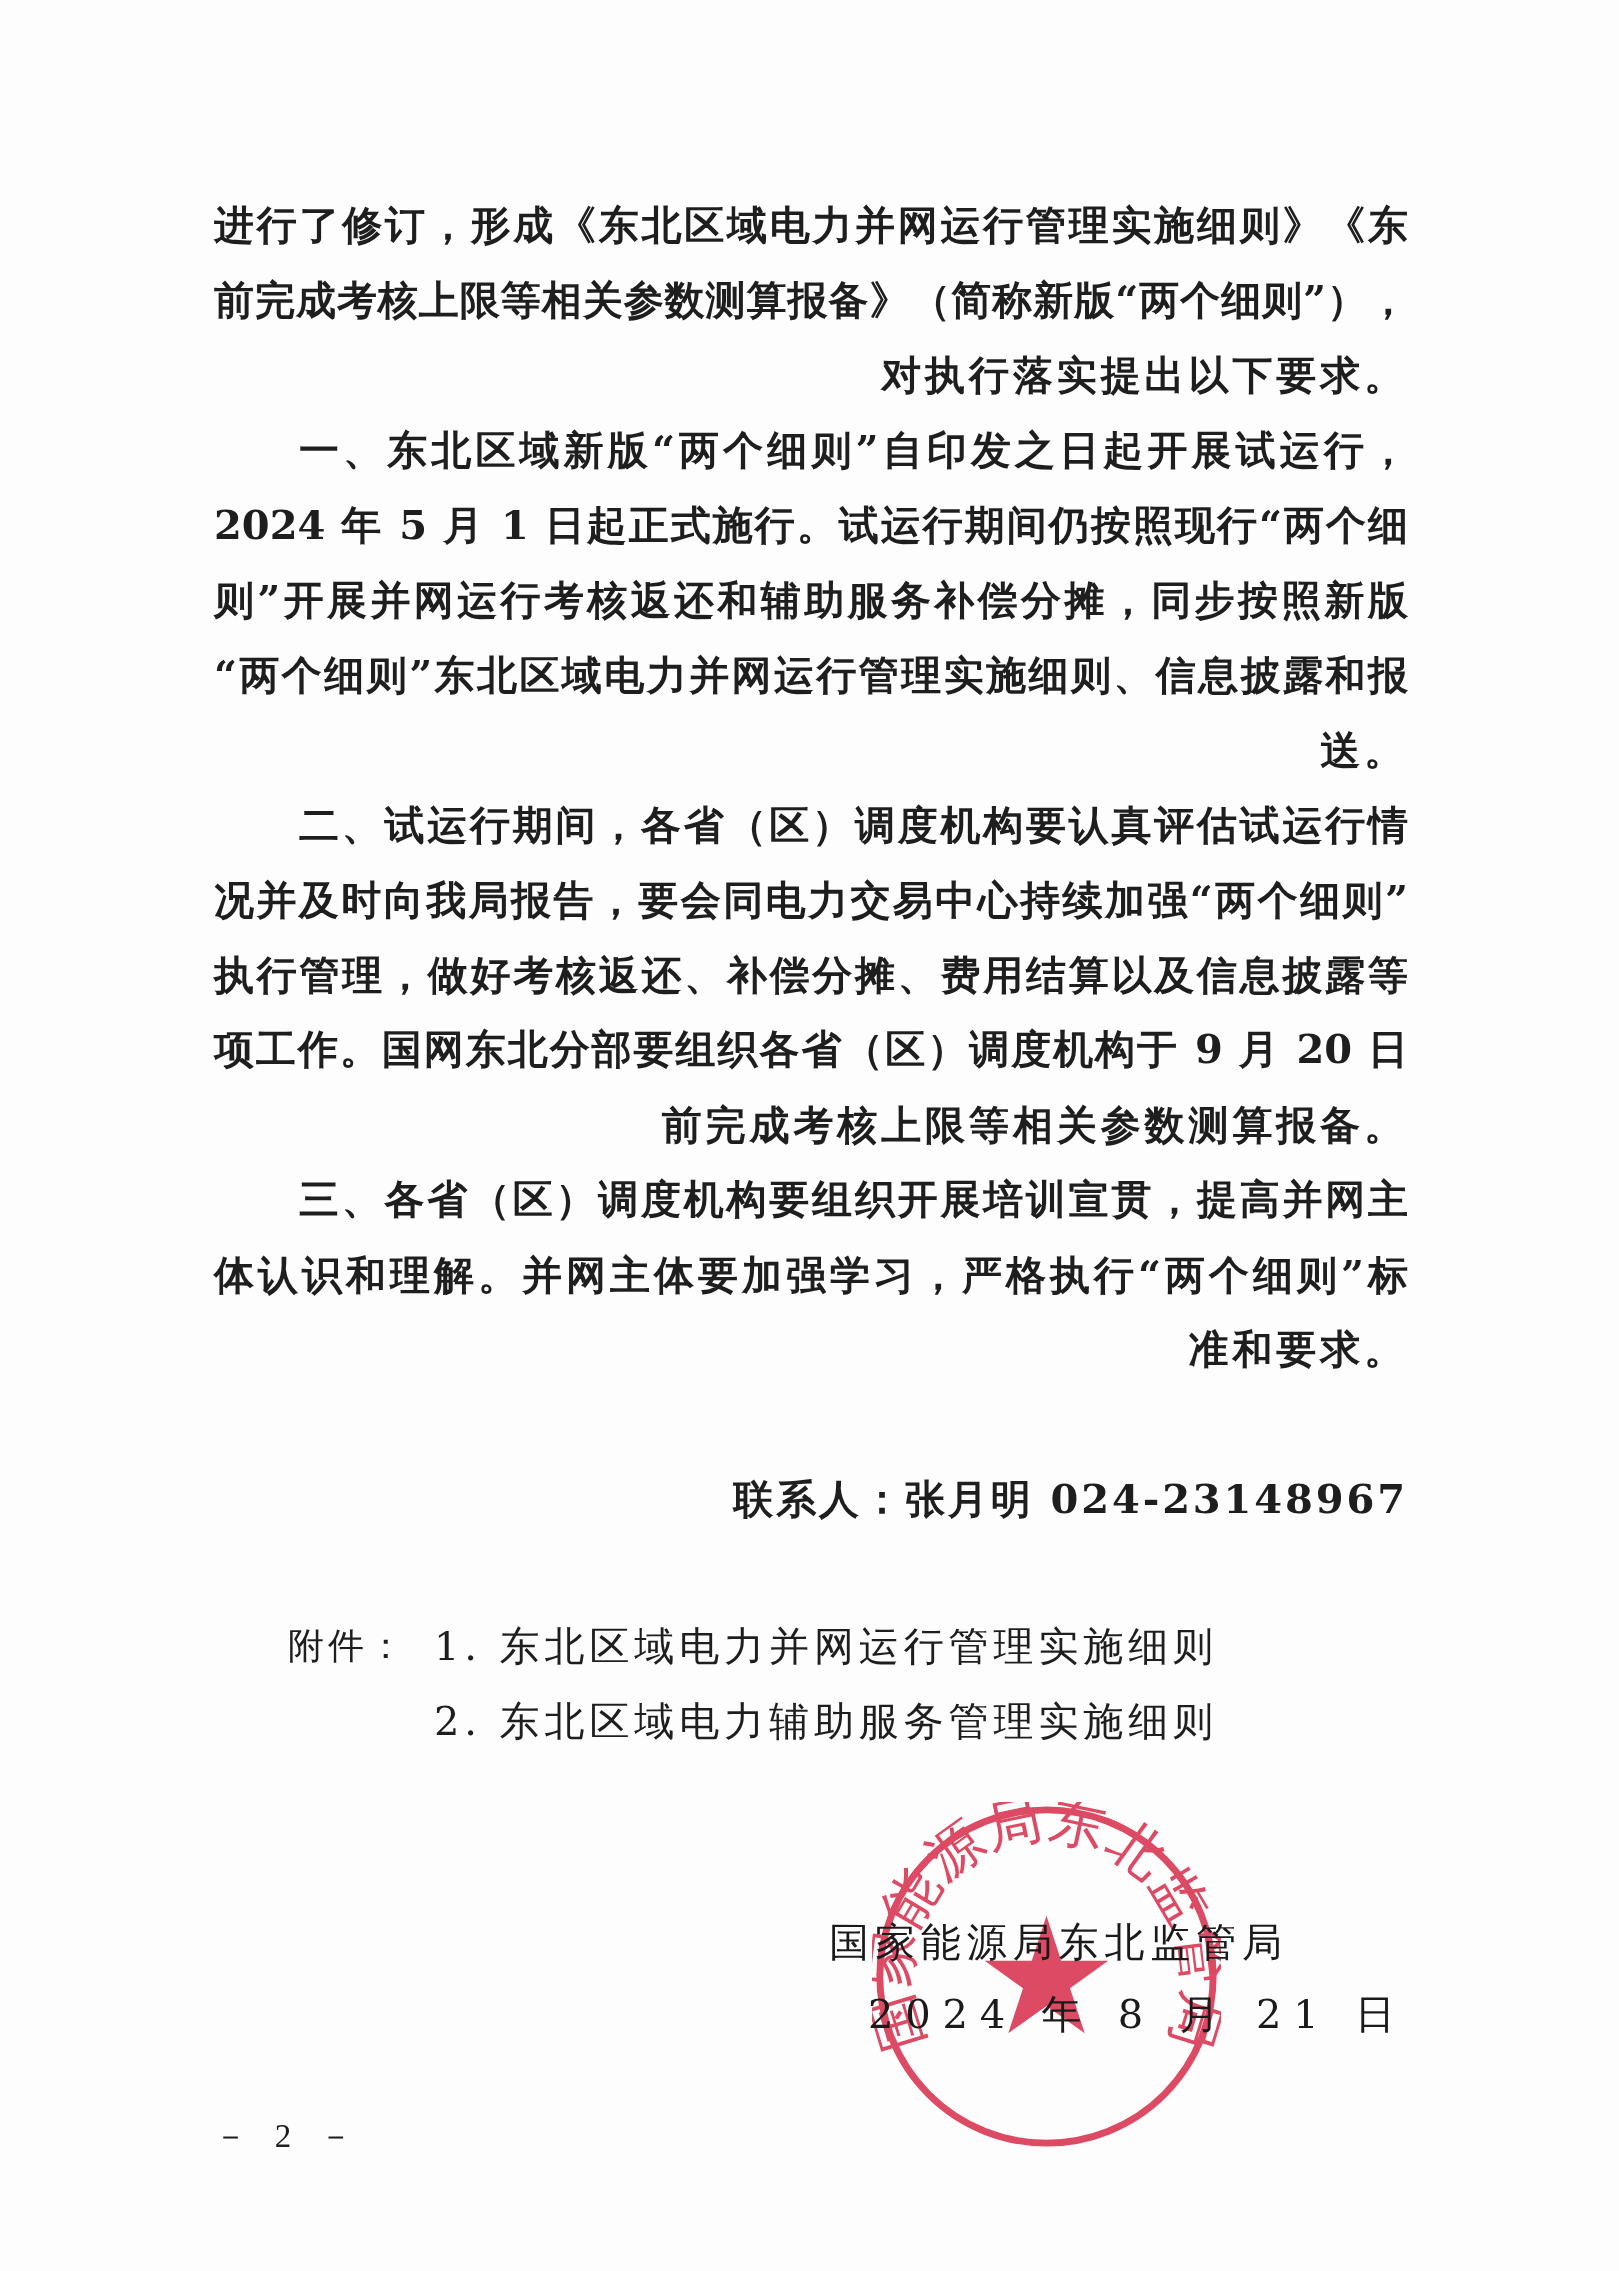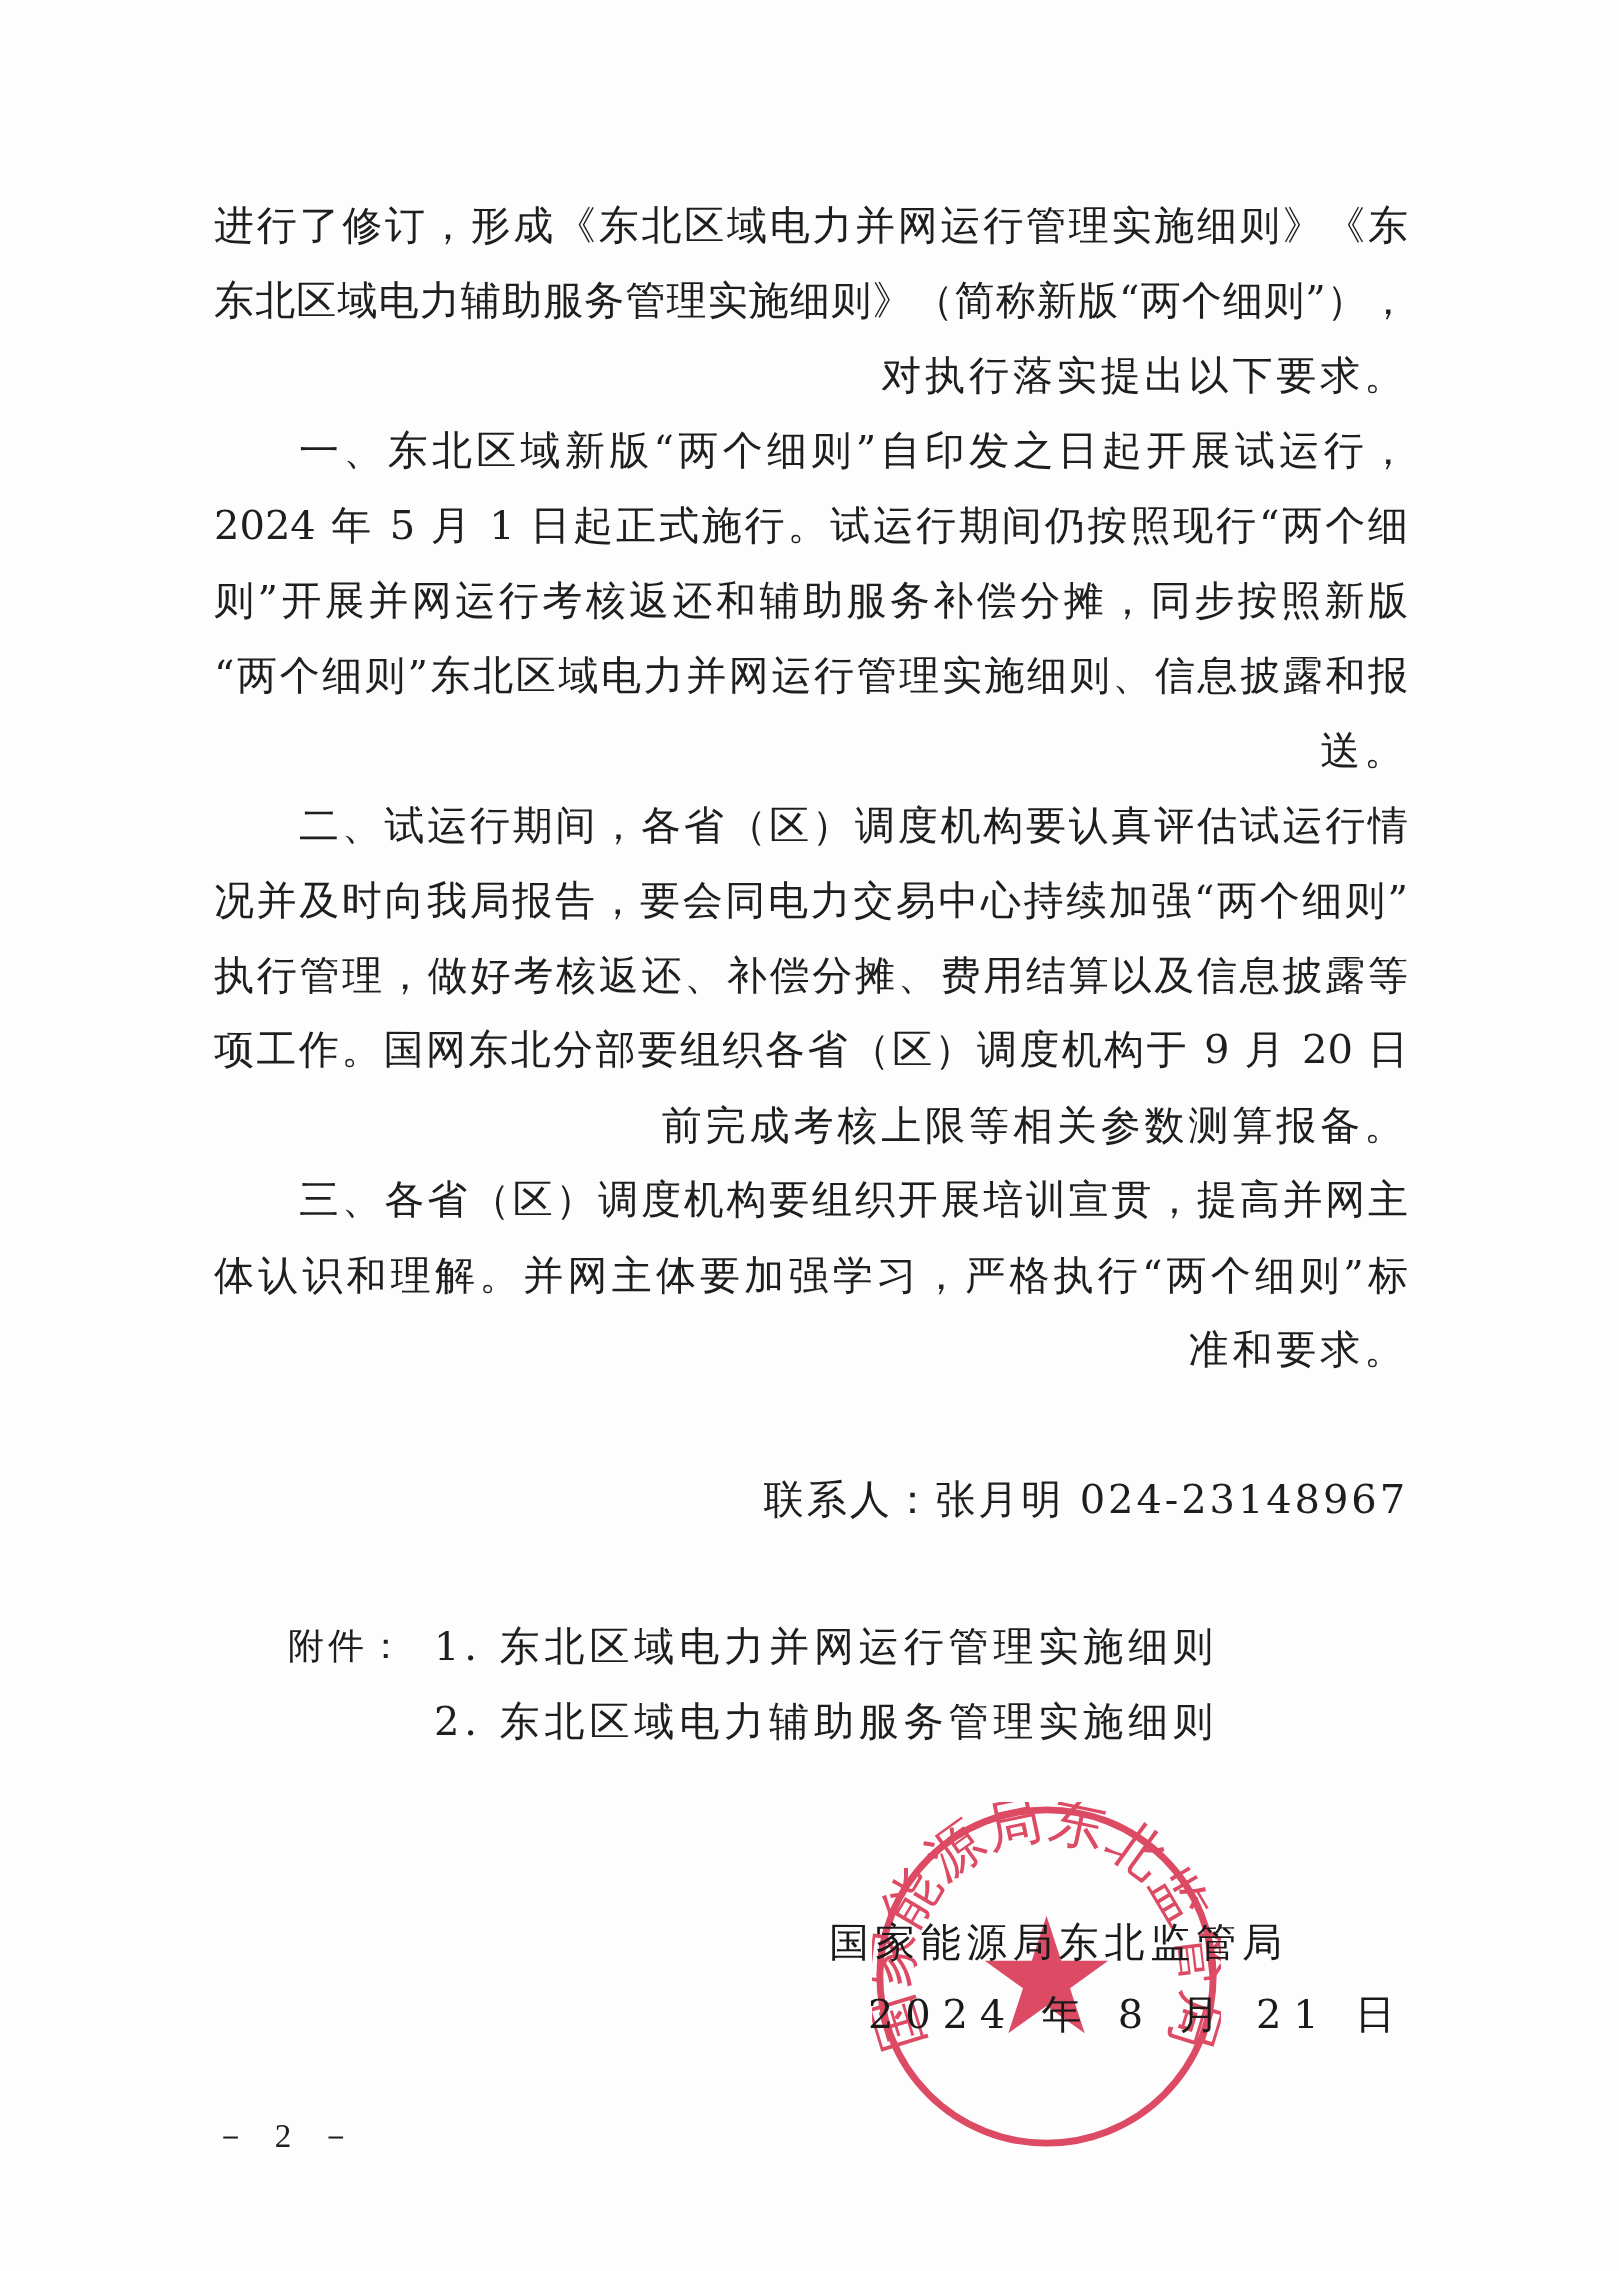--- a/index.html
+++ b/index.html
@@ -1,38 +1,38 @@
 <!DOCTYPE html>
 <html><head>
 <meta charset="utf-8">
 <style>
   html, body { margin: 0; padding: 0; background: #ffffff; }
   body { width: 1619px; height: 2272px; position: relative; overflow: hidden;
          font-family: "DejaVu Serif", "Liberation Serif", serif; color: #1e1e1e; }
   .page { position: absolute; left: 0; top: 0; width: 1619px; height: 2272px; background: #fdfdfd; }
   .line { position: absolute; left: 214px; width: 1194px; height: 74px; line-height: 74px;
-          font-size: 40px; white-space: nowrap; }
+          font-size: 40px; white-space: nowrap; font-weight: bold; }
   .line.full { text-align: justify; text-align-last: justify; }
   .line.indent { left: 299px; width: 1109px; }
   .line.short { text-align: right; letter-spacing: 3.9px; }
   .attach-label { position: absolute; left: 288px; font-size: 36px; line-height: 74px; height: 74px; letter-spacing: 3.9px; white-space: nowrap; }
   .attach-item { position: absolute; left: 434px; font-size: 40px; line-height: 74px; height: 74px; letter-spacing: 4.9px; white-space: nowrap; }
   .sig { position: absolute; font-size: 40px; line-height: 74px; height: 74px; white-space: nowrap; z-index: 3; color: #1a1a1a; }
   .sig-org { left: 829px; top: 1905px; letter-spacing: 5.9px; }
   .sig-date { left: 868px; top: 1977px; letter-spacing: 11.8px; }
   .stamp { position: absolute; left: 872px; top: 1802px; width: 349px; height: 349px; z-index: 2; opacity: 0.88; }
   .page-num { position: absolute; left: 214px; top: 2112px; font-size: 33px; line-height: 49px; letter-spacing: 9.8px; font-family: "Liberation Serif", serif; }
 </style>
 </head>
 <body>
 
 <div class="page">
 
   <div class="line full" style="top:188px">进行了修订，形成《东北区域电力并网运行管理实施细则》《东</div>
-  <div class="line full" style="top:263px">东北区域电力辅助服务管理实施细则》（简称新版“两个细则”），</div>
+  <div class="line full" style="top:263px">前完成考核上限等相关参数测算报备》（简称新版“两个细则”），</div>
   <div class="line short" style="top:338px">对执行落实提出以下要求。</div>
 
   <div class="line full indent" style="top:413px">一、东北区域新版“两个细则”自印发之日起开展试运行，</div>
   <div class="line full" style="top:488px">2024 年 5 月 1 日起正式施行。试运行期间仍按照现行“两个细</div>
   <div class="line full" style="top:563px">则”开展并网运行考核返还和辅助服务补偿分摊，同步按照新版</div>
   <div class="line full" style="top:638px">“两个细则”东北区域电力并网运行管理实施细则、信息披露和报</div>
   <div class="line short" style="top:713px">送。</div>
 
   <div class="line full indent" style="top:788px">二、试运行期间，各省（区）调度机构要认真评估试运行情</div>
   <div class="line full" style="top:863px">况并及时向我局报告，要会同电力交易中心持续加强“两个细则”</div>

